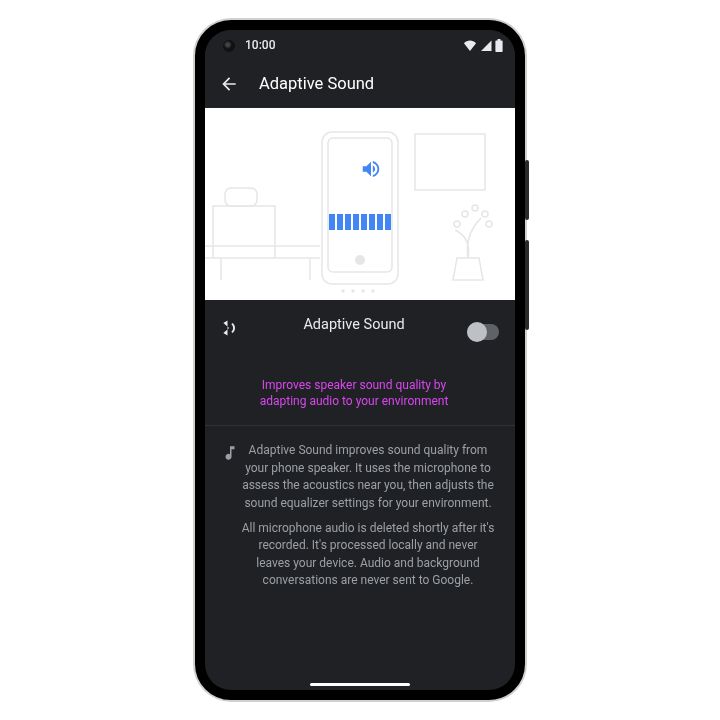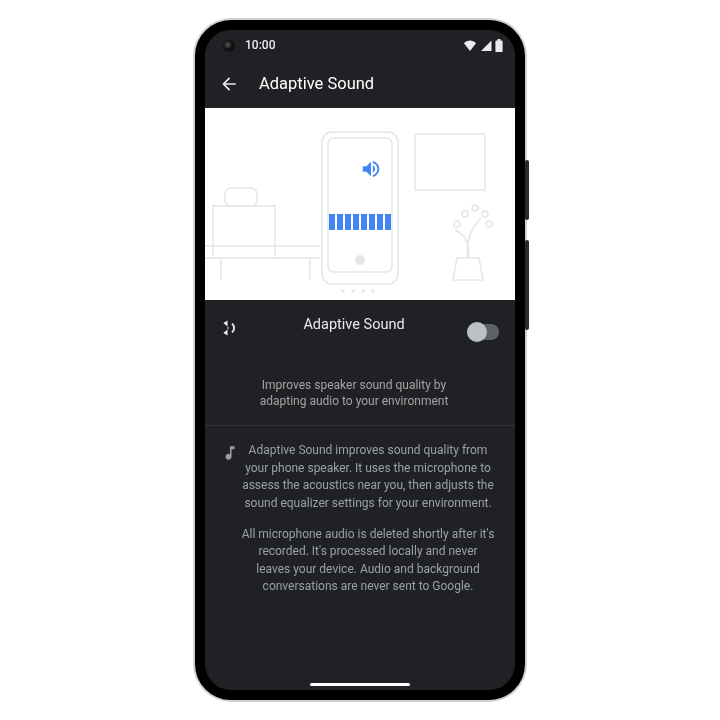--- a/index.html
+++ b/index.html
@@ -74,38 +74,38 @@
   
   .row {
     display:flex; align-items:flex-start;
     padding: 16px 16px 16px 14px; gap: 16px;
     border-bottom: 1px solid rgba(255,255,255,.08);
     min-height: 74px;
   }
   .row .icon { width: 22px; flex:none; margin-top:2px; color:#e8eaed; }
   .row .text { flex:1; }
   .row .text .t1 { font-size: 14.5px; color: #e8eaed; margin-bottom:2px; }
-  .row .text .t2 { font-size: 12px; color: #a3a3a3; line-height: 1.35; margin-top: 44px; }
+  .row .text .t2 { font-size: 12px; color: #d946ef; line-height: 1.35; margin-top: 44px; }
   .switch {
     width: 32px; height: 16px; border-radius: 10px;
     background: #5f6368; position: relative; flex:none;
     margin-top: 8px; cursor:pointer;
   }
   .switch::after {
     content:""; position:absolute; left:0px; top:-2px;
     width:20px; height:20px; border-radius:50%;
     background:#bdc1c6;
   }
   
   .info {
     display:flex; padding: 16px 20px 16px 14px;
   }
   .info .icon { width: 22px; flex:none; margin-top:2px; color:#9aa0a6; }
   .info .para { font-size: 12px; color:#9aa0a6; line-height:1.45; }
-  .info .para p + p { margin-top: 14px; }
+  .info .para p + p { margin-top: 8px; }
   
   .navbar {
     position:absolute; bottom:4px; left:50%; transform:translateX(-50%);
     width: 100px; height: 3px; border-radius:3px; background:#fff;
   }
 </style>
 </head>
 <body>
 
 <div class="phone">

